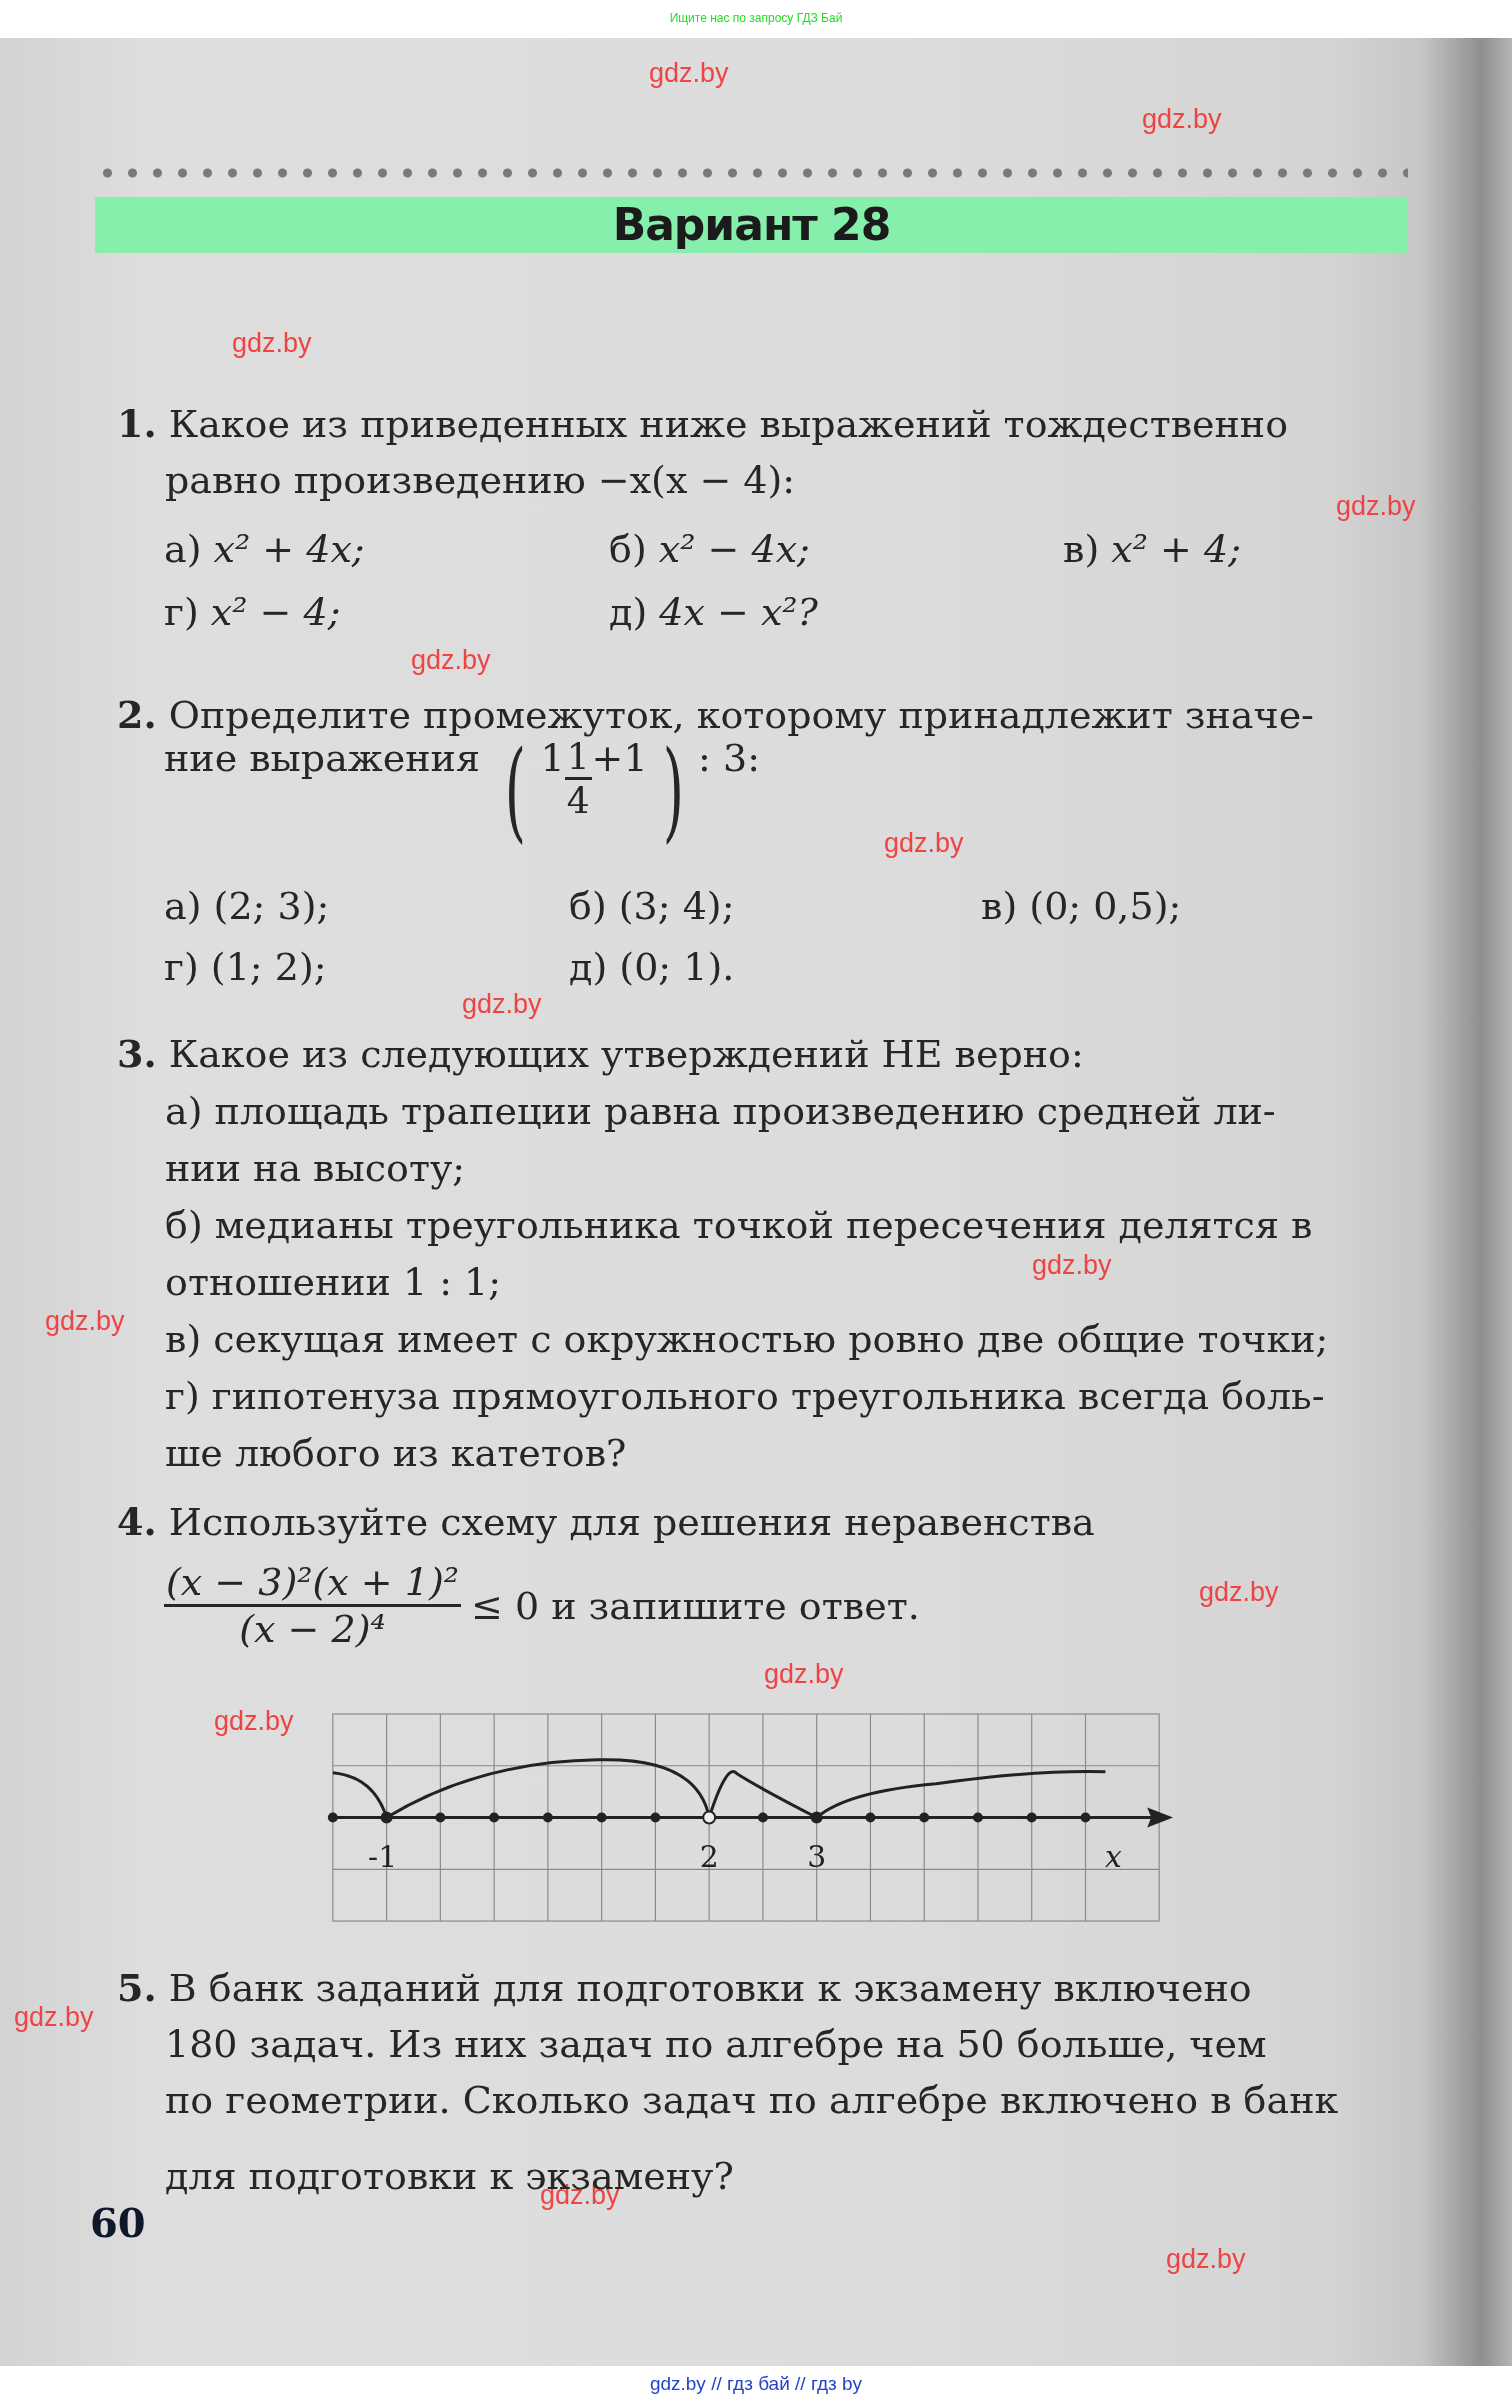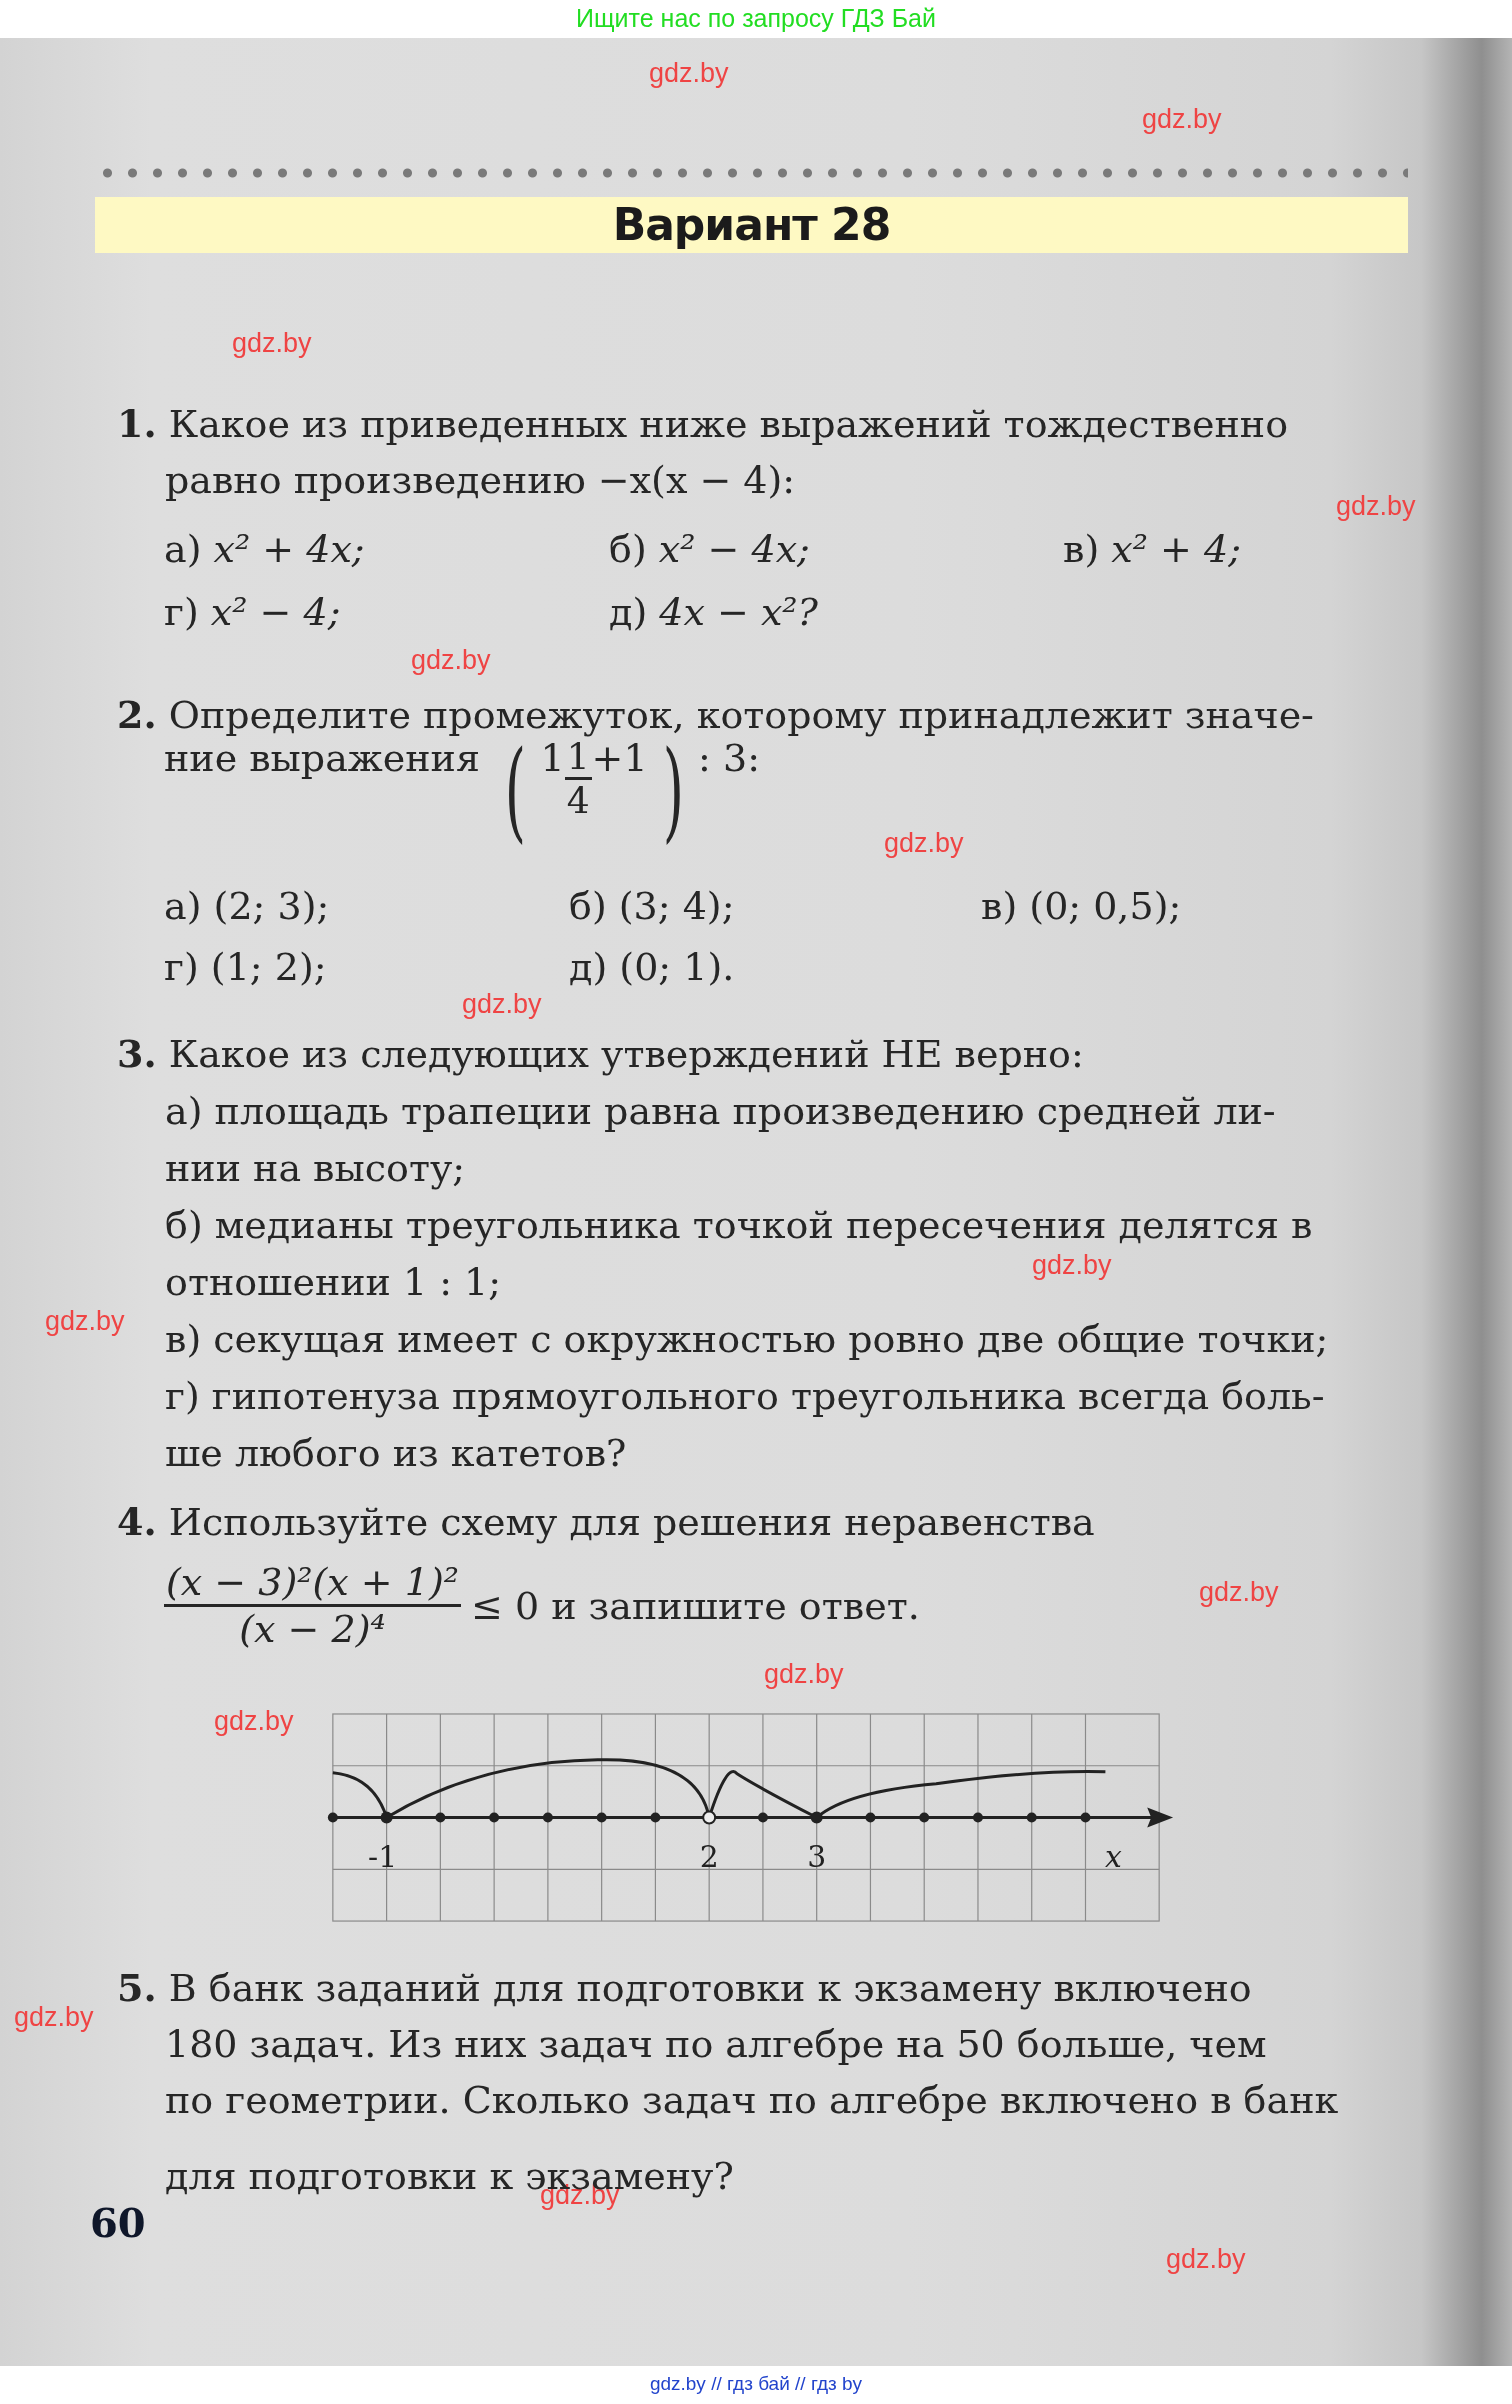--- a/index.html
+++ b/index.html
@@ -1,24 +1,24 @@
 <!DOCTYPE html>
 <html><head>
 <meta charset="utf-8">
 <style>
   html,body{margin:0;padding:0;}
   body{width:1512px;height:2405px;position:relative;background:#ffffff;overflow:hidden;font-family:"DejaVu Serif","Liberation Serif",serif;}
   .topbar{position:absolute;left:0;top:0;width:1512px;height:38px;background:#fff;text-align:center;}
-  .topbar span{font-family:"Liberation Sans",sans-serif;font-size:25px;color:#22dd22;line-height:36px;}
+  .topbar span{font-family:"Liberation Sans",sans-serif;font-size:12px;color:#22dd22;line-height:36px;}
   .page{position:absolute;left:0;top:38px;width:1512px;height:2328px;background:linear-gradient(90deg,#d3d3d3 0%,#dedede 10%,#dcdcdc 60%,#d4d4d4 88%,#c6c6c6 94%,#8f8f8f 98%,#b4b4b4 100%);}
   .bottombar{position:absolute;left:0;top:2366px;width:1512px;height:39px;background:#fff;text-align:center;}
   .bottombar span{font-family:"Liberation Sans",sans-serif;font-size:19px;color:#2244cc;line-height:36px;}
   .wm{position:absolute;font-family:"Liberation Sans",sans-serif;font-size:27px;color:#ef4444;}
   .dots{position:absolute;left:95px;top:165px;width:1313px;height:16px;background:radial-gradient(circle,#7a7a7a 4px,transparent 5px) 0 0/25px 16px repeat-x;}
-  .headbar{position:absolute;left:95px;top:197px;width:1313px;height:56px;background:#fef9c3;}
+  .headbar{position:absolute;left:95px;top:197px;width:1313px;height:56px;background:#86efac;}
   .headbar h1{margin:0;text-align:center;font-family:"DejaVu Sans","Liberation Sans",sans-serif;font-weight:bold;font-size:44px;line-height:56px;color:#1b1b1b;letter-spacing:-1px;}
   .q{position:absolute;left:117px;width:1294px;font-size:38px;color:#262626;line-height:56px;}
   .q .num{font-weight:bold;}
   .opt{position:absolute;font-size:38px;color:#262626;white-space:nowrap;}
   i.m{font-style:italic;font-family:"DejaVu Serif","Liberation Serif",serif;}
   .frac{display:inline-block;vertical-align:middle;text-align:center;}
   .frac .n{display:block;border-bottom:3px solid #262626;padding:0 2px;}
   .frac .d{display:block;}
   .pagenum{position:absolute;left:90px;top:2199px;font-size:40px;font-weight:bold;color:#0f172a;}
   .chart{position:absolute;left:299px;top:1692px;}

